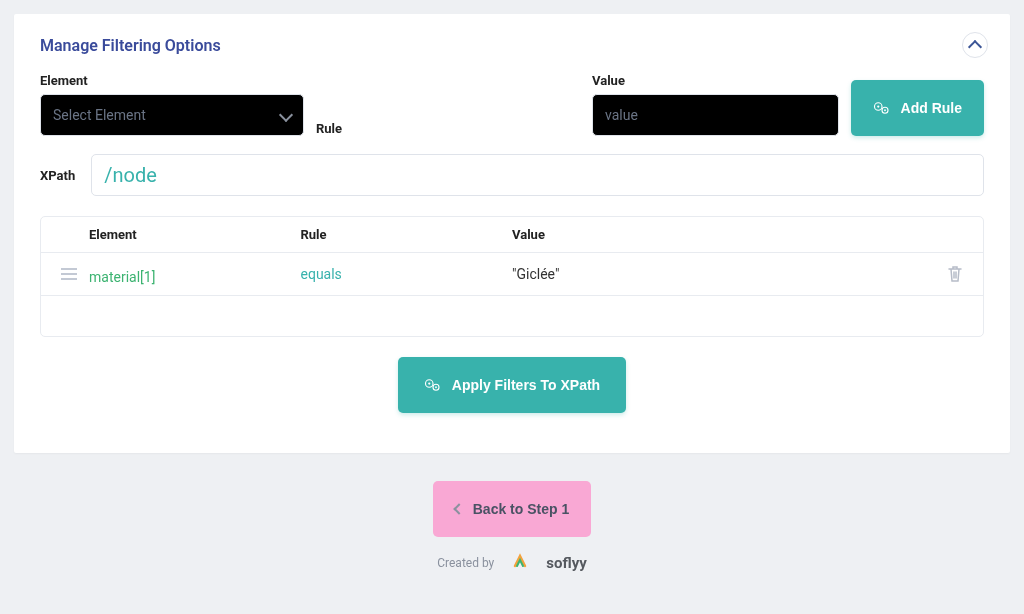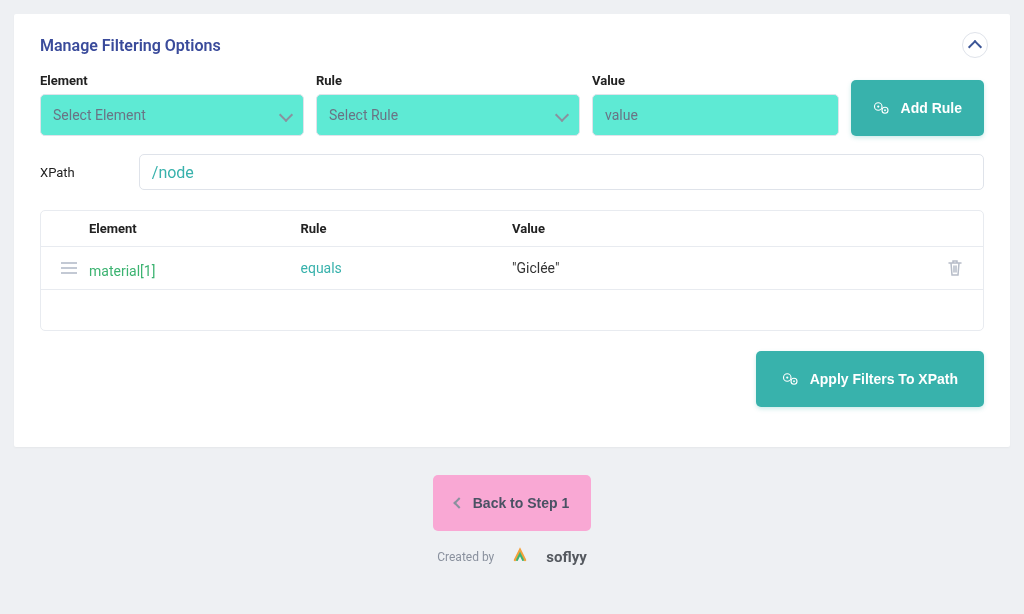--- a/index.html
+++ b/index.html
@@ -58,21 +58,21 @@
     font-weight: 700;
     color: #222;
   }
   .select, .text-input {
     height: 42px;
     border: 1px solid #dfe3ea;
     border-radius: 5px;
     padding: 0 12px;
     font-size: 14px;
     color: #6a7485;
-    background: #5eead4;
+    background: #000000;
     display: flex;
     align-items: center;
     justify-content: space-between;
     cursor: pointer;
   }
   .text-input {
     cursor: text;
     color: #6a7485;
   }
   .field-element { flex: 0 0 264px; }
@@ -96,35 +96,34 @@
     box-shadow: 0 2px 4px rgba(56,178,172,0.25);
   }
   .xpath-row {
     display: flex;
     align-items: center;
     gap: 16px;
     margin-bottom: 20px;
   }
   .xpath-label {
     font-size: 13px;
-    font-weight: 400;
+    font-weight: 700;
     color: #222;
   }
   .xpath-input {
     flex: 1;
-    height: 36px;
+    height: 42px;
     border: 1px solid #dfe3ea;
     border-radius: 5px;
     padding: 0 12px;
-    font-size: 16px;
+    font-size: 20px;
     color: #38b2ac;
     display: flex;
     align-items: center;
     background: #fff;
-    margin-left: 48px;
   }
   .rule-table {
     border: 1px solid #e8ebf0;
     border-radius: 5px;
     overflow: hidden;
     margin-bottom: 20px;
   }
   .rule-head, .rule-row {
     display: grid;
     grid-template-columns: 40px 1fr 1fr 1fr 1fr 40px;
@@ -160,21 +159,21 @@
   .cell-teal { color: #38b2ac; }
   .cell-green { color: #3cb371; margin-top: 6px; }
   .trash {
     color: #b6bcc8;
     cursor: pointer;
     display:flex;
     justify-content:center;
   }
   .apply-row {
     display: flex;
-    justify-content: flex-end;
+    justify-content: center;
   }
   .footer {
     margin-top: 28px;
     display: flex;
     flex-direction: column;
     align-items: center;
     gap: 16px;
     position: relative;
   }
   .nav-row {
@@ -228,24 +227,20 @@
       <div class="field field-element">
         <div class="field-label">Element</div>
         <div class="select">
           <span>Select Element</span>
           <span class="chev down"></span>
         </div>
       </div>
 
       <div class="field field-rule">
         <div class="field-label">Rule</div>
-        <div class="select">
-          <span>Select Rule</span>
-          <span class="chev down"></span>
-        </div>
       </div>
 
       <div class="field field-value">
         <div class="field-label">Value</div>
         <div class="text-input">
           <span>value</span>
         </div>
       </div>
 
       <button class="btn btn-teal" style="flex:0 0 auto; min-width:130px;">

